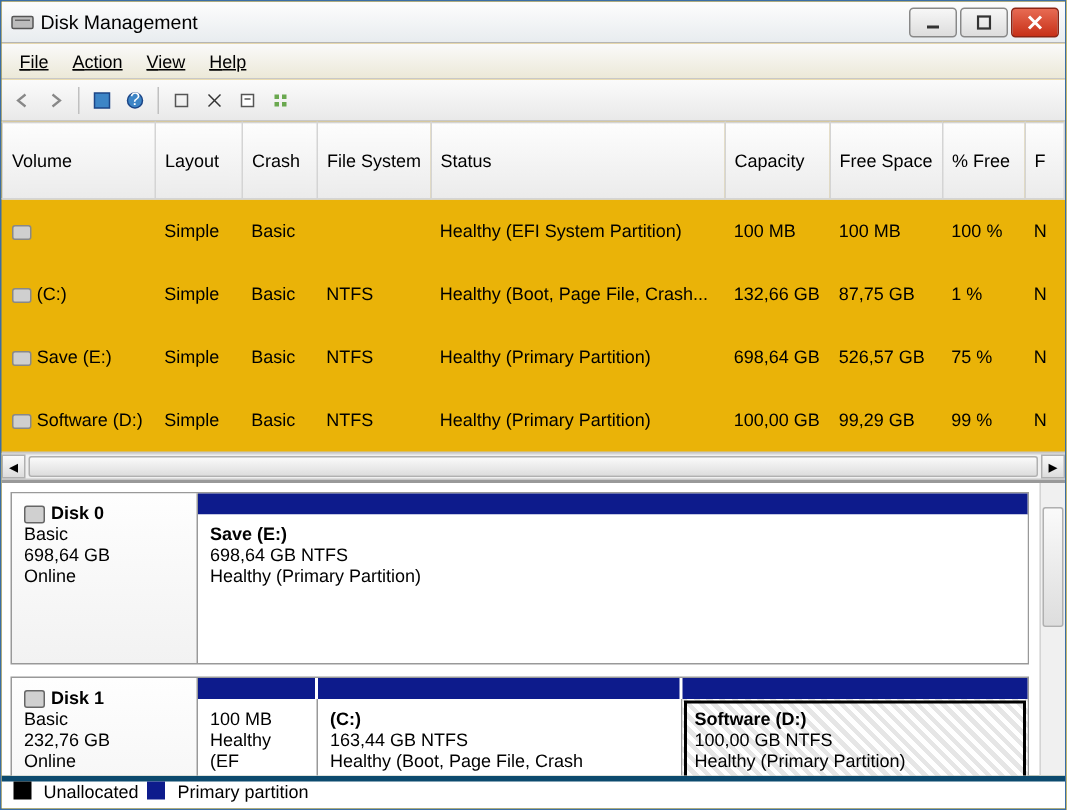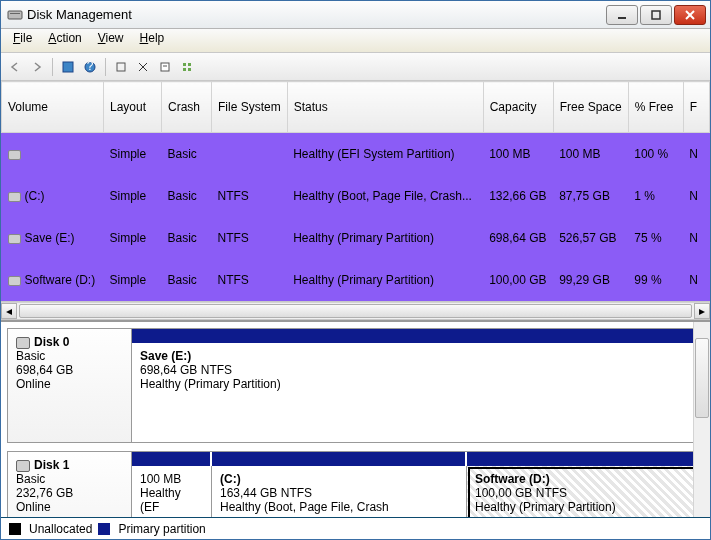--- a/index.html
+++ b/index.html
@@ -1,51 +1,51 @@
 <!DOCTYPE html>
 <html><head>
 <meta charset="utf-8">
 <style>
   * { box-sizing: border-box; margin: 0; padding: 0; font-family: "Segoe UI", Tahoma, sans-serif; font-size: 12px; }
   body { background: #fff; }
-  .window { width: 711px; height: 540px; border: 1px solid #3a6ea5; background: #8b5cf6; display: flex; flex-direction: column; overflow: hidden; }
+  .window { width: 711px; height: 540px; border: 1px solid #3a6ea5; background: #eab308; display: flex; flex-direction: column; overflow: hidden; }
   .titlebar { height: 28px; background: linear-gradient(#fdfdfd,#e8ecef); border-bottom: 1px solid #b5b5b5; display: flex; align-items: center; padding: 0 4px 0 6px; }
   .titlebar .ticon { width: 16px; height: 16px; margin-right: 4px; display:inline-block; }
   .titlebar .title { flex: 1; color: #000; font-size: 13px; }
   .win-btn { width: 32px; height: 20px; margin-left: 2px; border: 1px solid #888; background: linear-gradient(#f7f7f7,#ddd); border-radius: 3px; display:flex; align-items:center; justify-content:center; cursor:pointer; }
   .win-btn.close { background: linear-gradient(#e76b53,#c73018); border-color:#8a2414; }
-  .menubar { height: 24px; background: linear-gradient(#fafafa,#ece9d8); border-bottom: 1px solid #c8c8c8; display:flex; padding: 0 4px; }
+  .menubar { height: 24px; background: linear-gradient(#fafafa,#ece9d8); border-bottom: 1px solid #c8c8c8; display:flex; align-items:center; padding: 0 4px; text-decoration: underline; }
   .menu-item { padding: 2px 8px; cursor:pointer; }
   .menu-item u { text-decoration: underline; }
   .toolbar { height: 28px; background: linear-gradient(#fbfbfb,#e9e9e9); border-bottom: 1px solid #c8c8c8; display:flex; align-items:center; padding: 0 4px; gap:2px; }
   .tb-btn { width: 20px; height: 20px; display:flex; align-items:center; justify-content:center; border:1px solid transparent; border-radius:2px; cursor:pointer; }
   .tb-sep { width:1px; height:18px; background:#c0c0c0; margin: 0 3px; }
   .table-wrap { border-bottom: 1px solid #c8c8c8; }
   table.vol { width: 100%; border-collapse: collapse; }
   table.vol th { background: linear-gradient(#fdfdfd,#ebebeb); border: 1px solid #d4d4d4; text-align:left; font-weight: normal; padding: 18px 6px; height: 20px; white-space:nowrap; }
   table.vol td { padding: 14px 6px; white-space:nowrap; }
   .drv-icon { display:inline-block; width:13px; height:10px; background:#cfcfcf; border:1px solid #888; border-radius:2px; margin-right:4px; vertical-align:middle; }
   .hscroll { height: 18px; background:#f0f0f0; border-top:1px solid #d4d4d4; position:relative; border-bottom:1px solid #c8c8c8; }
   .hscroll .arrow { position:absolute; top:0; width:16px; height:16px; background:linear-gradient(#fafafa,#ddd); border:1px solid #b0b0b0; display:flex; align-items:center; justify-content:center; }
   .hscroll .thumb { position:absolute; top:1px; left:18px; right:18px; height:14px; background:linear-gradient(#fafafa,#ddd); border:1px solid #b0b0b0; border-radius:2px; }
-  .disks { flex:1; overflow:hidden; position:relative; background:#fff; border-top:2px solid #999; padding-right:6px; }
+  .disks { flex:1; overflow:hidden; position:relative; background:#fff; border-top:2px solid #999; padding-right:18px; }
   .vscroll { position:absolute; right:0; top:0; bottom:0; width:17px; background:#f0f0f0; border-left:1px solid #d4d4d4; }
   .vscroll .thumb { position:absolute; top:16px; left:1px; right:1px; height:80px; background:linear-gradient(#fafafa,#ddd); border:1px solid #b0b0b0; border-radius:2px; }
   .disk-row { border:1px solid #999; margin: 6px 6px 8px 6px; display:flex; height: 115px; }
   .disk-info { width: 124px; border-right:1px solid #999; padding:6px 8px; background:linear-gradient(#fefefe,#f2f2f2); }
   .disk-info .dname { font-weight:bold; }
   .disk-icon { display:inline-block; width:14px; height:12px; background:#d0d0d0; border:1px solid #666; border-radius:2px; margin-right:4px; vertical-align:middle; }
   .parts { flex:1; display:flex; flex-direction:column; }
   .parts-head { height:14px; background:#0d1b8c; }
   .parts-body { flex:1; display:flex; }
   .part { border-right:1px solid #999; padding:6px 8px; overflow:hidden; background:#fff; }
   .part.last { border-right:none; }
   .part .pname { font-weight:bold; }
   .part.selected { background: repeating-linear-gradient(45deg,#fff,#fff 3px,#e6e6e6 3px,#e6e6e6 6px); outline:2px solid #000; outline-offset:-3px; }
-  .legend { height:22px; border-top:1px solid #0c4a6e; display:flex; align-items:center; padding:0 8px; gap:6px; background:#fff; }
+  .legend { height:22px; border-top:4px solid #0c4a6e; display:flex; padding:0 8px; gap:6px; background:#fff; }
   .lg-sq { width:12px; height:12px; display:inline-block; margin-right:2px; vertical-align:middle; }
   .cdrow { padding-left:14px; font-weight:bold; }
   .cdrow .cd-icon { display:inline-block; width:12px; height:12px; border:2px solid #666; border-radius:50%; margin-right:4px; vertical-align:middle; }
 </style>
 </head>
 <body>
 
 <div class="window">
 
   <div class="titlebar">

